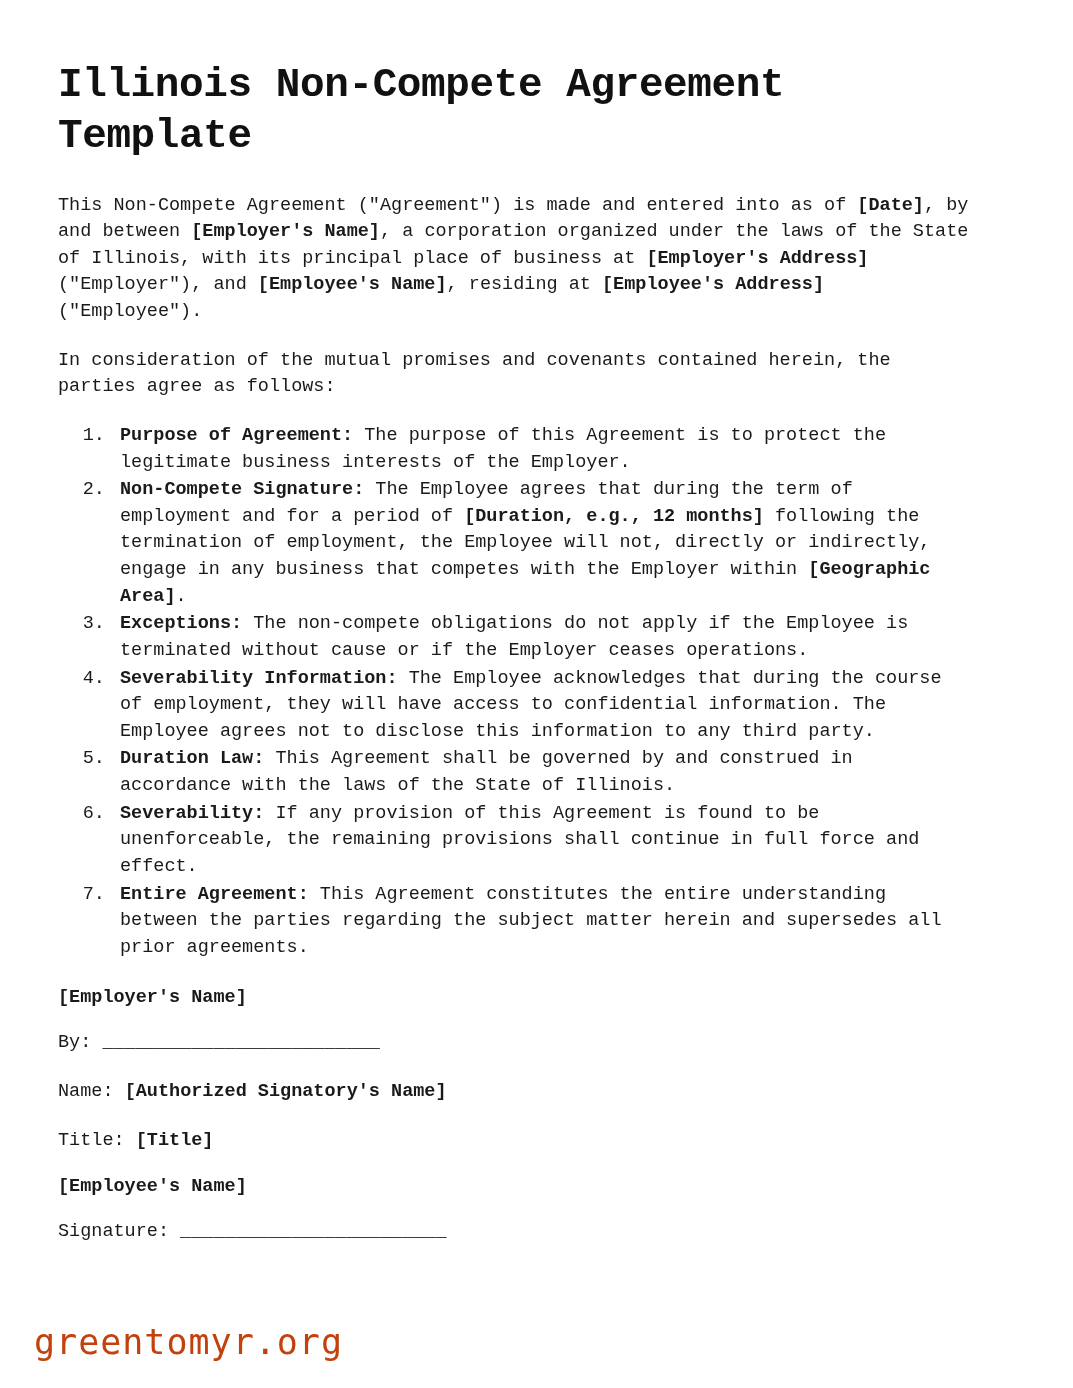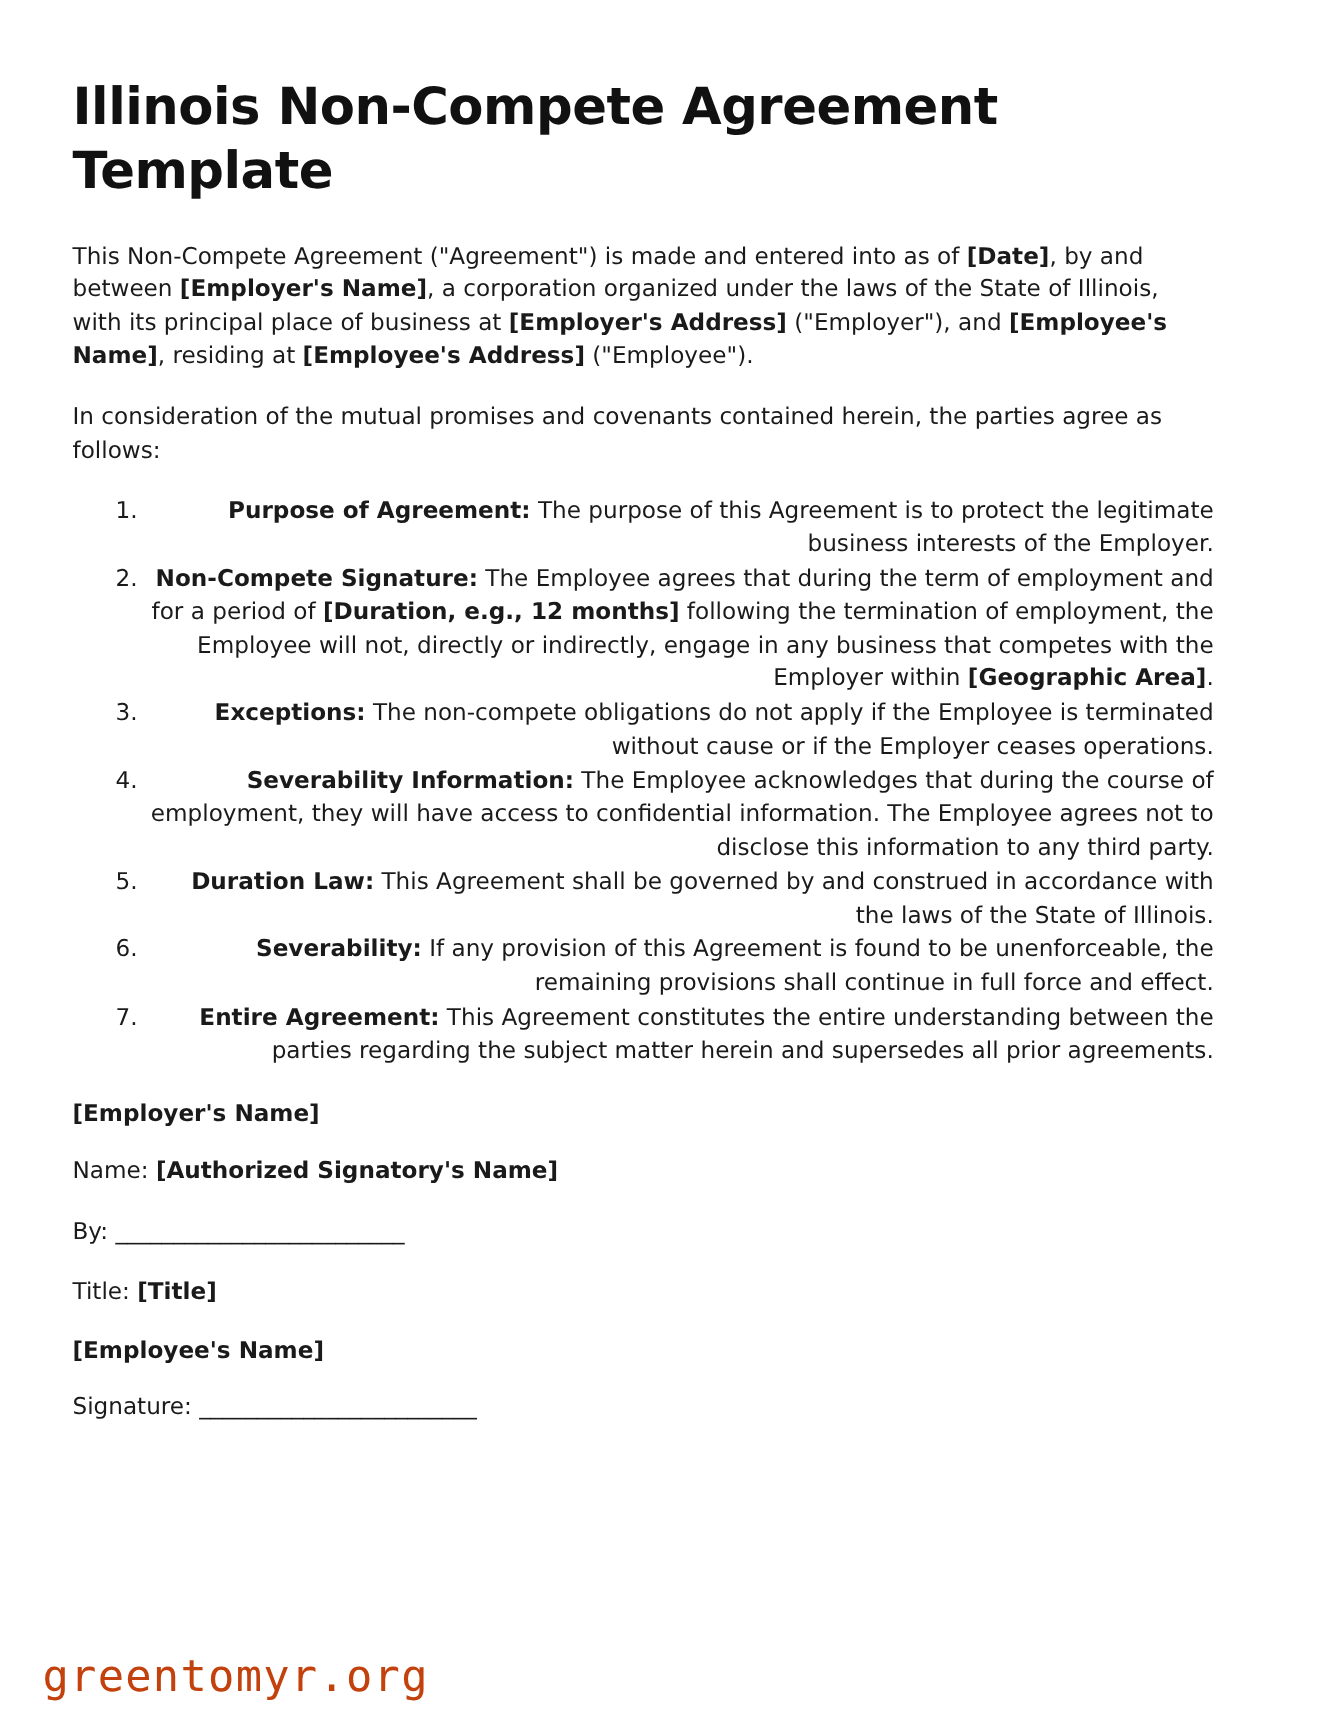--- a/index.html
+++ b/index.html
@@ -11,41 +11,41 @@
     width: 1073px;
     min-height: 1388px;
     font-family: "DejaVu Sans", sans-serif;
     color: #1a1a1a;
     position: relative;
   }
   .page {
     padding: 60px 58px 0 58px;
     box-sizing: border-box;
     width: 1029px;
+    font-family: Liberation Mono, monospace;
   }
   h1.doc-title {
     font-size: 41px;
     line-height: 1.25;
     font-weight: bold;
     margin: 0 0 30px 0;
     letter-spacing: -0.4px;
     color: #111111;
   }
   p.para {
     font-size: 18.5px;
     line-height: 1.44;
     margin: 0 0 22px 0;
     color: #1a1a1a;
   }
   ol.clauses {
     margin: 0 0 22px 0;
     padding-left: 58px;
     font-size: 18.5px;
     line-height: 1.44;
-    text-align: right;
   }
   ol.clauses > li {
     margin-bottom: 1px;
     padding-left: 4px;
   }
   b, strong {
     font-weight: bold;
   }
   .sig-block {
     margin-top: 26px;
@@ -103,24 +103,24 @@
       <b>Severability:</b><span> If any provision of this Agreement is found to be unenforceable, the remaining provisions shall continue in full force and effect.</span><b></b><span></span><b></b><span></span>
     </li>
     <li>
       <b>Entire Agreement:</b><span> This Agreement constitutes the entire understanding between the parties regarding the subject matter herein and supersedes all prior agreements.</span><b></b><span></span><b></b><span></span>
     </li>
   </ol>
 
 
   <div class="sig-block">
     <p class="sig-name">[Employer's Name]</p>
+    <p class="sig-line">By: _________________________</p>
     <p class="sig-line">
       <span>Name: </span><b>[Authorized Signatory's Name]</b>
     </p>
-    <p class="sig-line">By: _________________________</p>
     <p class="sig-line">
       <span>Title: </span><b>[Title]</b>
     </p>
     <p class="sig-name">[Employee's Name]</p>
     <p class="sig-line">Signature: ________________________</p>
   </div>
 
 </div>
 
 <div class="watermark">greentomyr.org</div>

